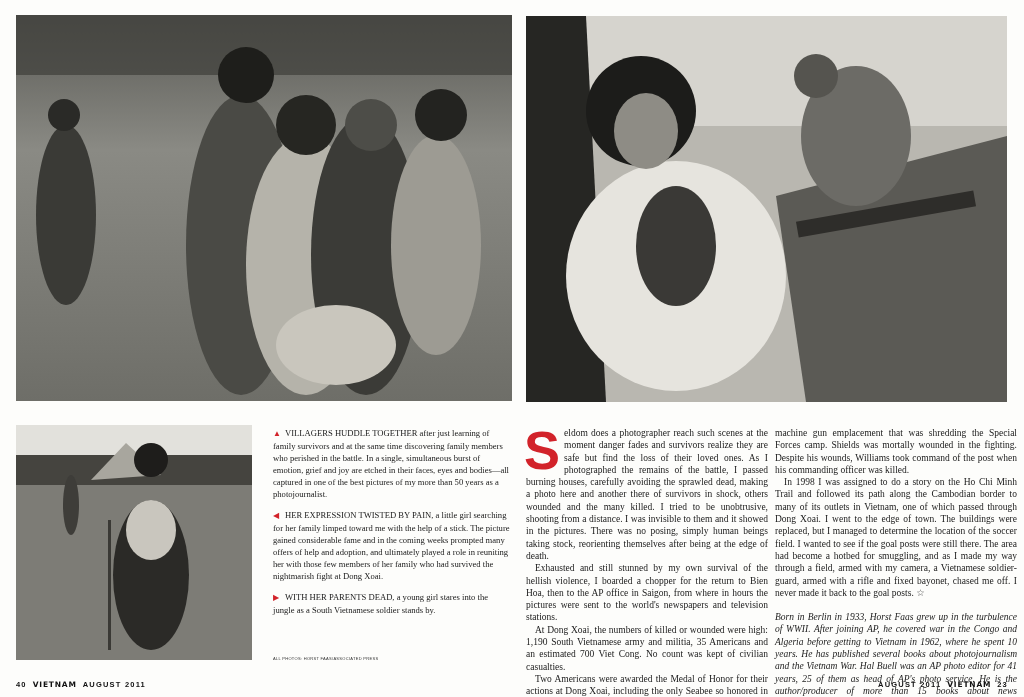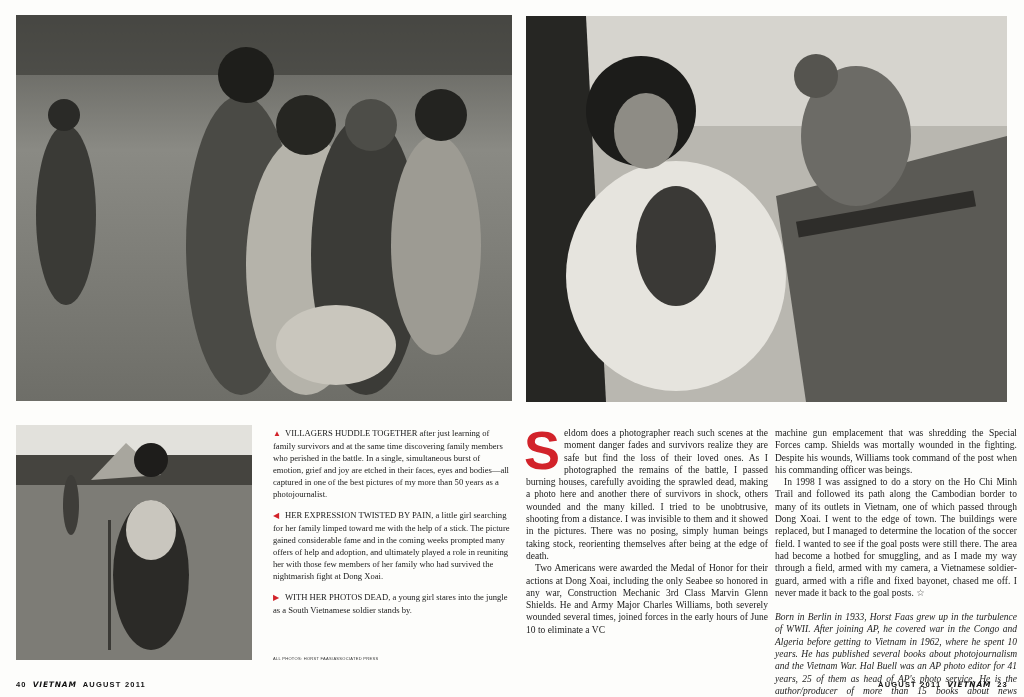--- a/index.html
+++ b/index.html
@@ -23,21 +23,21 @@
   .col p { margin:0; text-indent:9px; }
   .col p.noindent { text-indent:0; }
   .dropcap { float:left; font-family:"Liberation Sans", sans-serif; font-weight:bold; color:#d2232a;
              font-size:54px; line-height:44px; margin:1px 4px 0 -2px; }
   .bio { font-style:italic; margin-top:12px !important; text-indent:0 !important; }
   .star { color:#555; }
 
   .folio { position:absolute; top:680px; font-family:"Liberation Sans", sans-serif; font-size:7.5px; font-weight:bold; letter-spacing:1.2px; color:#111; }
   #folio-left { left:16px; }
   #folio-right { right:16px; }
-  .folio .mag { font-family:"DejaVu Sans", sans-serif; font-weight:900; letter-spacing:0.8px; margin:0 6px;font-style:italic; }
+  .folio .mag { font-family:"DejaVu Sans", sans-serif; font-weight:900; letter-spacing:0.8px; margin:0 6px; }
 </style>
 </head>
 <body>
 
 <div class="photo" id="photo-main-left">
   <svg viewBox="0 0 496 386" preserveAspectRatio="none">
     <defs>
       <linearGradient id="g1" x1="0" y1="0" x2="0" y2="1">
         <stop offset="0" stop-color="#5a5a55"></stop>
           <stop offset="0.35" stop-color="#8a8a84"></stop>
@@ -91,32 +91,34 @@
 </div>
 
 <div class="captions">
   <p class="cap">
     <span class="arrow">▲</span><span class="lead">VILLAGERS HUDDLE TOGETHER</span><span> after just learning of family survivors and at the same time discovering family members who perished in the battle. In a single, simultaneous burst of emotion, grief and joy are etched in their faces, eyes and bodies—all captured in one of the best pictures of my more than 50 years as a photojournalist.</span>
   </p>
   <p class="cap">
     <span class="arrow">◀</span><span class="lead">HER EXPRESSION TWISTED BY PAIN,</span><span> a little girl searching for her family limped toward me with the help of a stick. The picture gained considerable fame and in the coming weeks prompted many offers of help and adoption, and ultimately played a role in reuniting her with those few members of her family who had survived the nightmarish fight at Dong Xoai.</span>
   </p>
   <p class="cap">
-    <span class="arrow">▶</span><span class="lead">WITH HER PHOTOS DEAD,</span><span> a young girl stares into the jungle as a South Vietnamese soldier stands by.</span>
+    <span class="arrow">▶</span><span class="lead">WITH HER PARENTS DEAD,</span><span> a young girl stares into the jungle as a South Vietnamese soldier stands by.</span>
   </p>
 </div>
 <div class="credit">ALL PHOTOS: HORST FAAS/ASSOCIATED PRESS</div>
 
 <div class="col" id="col-1">
   <p class="noindent"><span class="dropcap">S</span><span>eldom does a photographer reach such scenes at the moment danger fades and survivors realize they are safe but find the loss of their loved ones. As I photographed the remains of the battle, I passed burning houses, carefully avoiding the sprawled dead, making a photo here and another there of survivors in shock, others wounded and the many killed. I tried to be unobtrusive, shooting from a distance. I was invisible to them and it showed in the pictures. There was no posing, simply human beings taking stock, reorienting themselves after being at the edge of death.</span></p>
+  <p>Exhausted and still stunned by my own survival of the hellish violence, I boarded a chopper for the return to Bien Hoa, then to the AP office in Saigon, from where in hours the pictures were sent to the world's newspapers and television stations.</p>
+  <p>At Dong Xoai, the numbers of killed or wounded were high: 1,190 South Vietnamese army and militia, 35 Americans and an estimated 700 Viet Cong. No count was kept of civilian casualties.</p>
   <p>Two Americans were awarded the Medal of Honor for their actions at Dong Xoai, including the only Seabee so honored in any war, Construction Mechanic 3rd Class Marvin Glenn Shields. He and Army Major Charles Williams, both severely wounded several times, joined forces in the early hours of June 10 to eliminate a VC</p>
 </div>
 
 <div class="col" id="col-2">
-  <p class="noindent">machine gun emplacement that was shredding the Special Forces camp. Shields was mortally wounded in the fighting. Despite his wounds, Williams took command of the post when his commanding officer was beings.</p>
+  <p class="noindent">machine gun emplacement that was shredding the Special Forces camp. Shields was mortally wounded in the fighting. Despite his wounds, Williams took command of the post when his commanding officer was killed.</p>
   <p><span>In 1998 I was assigned to do a story on the Ho Chi Minh Trail and followed its path along the Cambodian border to many of its outlets in Vietnam, one of which passed through Dong Xoai. I went to the edge of town. The buildings were replaced, but I managed to determine the location of the soccer field. I wanted to see if the goal posts were still there. The area had become a hotbed for smuggling, and as I made my way through a field, armed with my camera, a Vietnamese soldier-guard, armed with a rifle and fixed bayonet, chased me off. I never made it back to the goal posts.</span> <span class="star">☆</span></p>
   <p class="bio">Born in Berlin in 1933, Horst Faas grew up in the turbulence of WWII. After joining AP, he covered war in the Congo and Algeria before getting to Vietnam in 1962, where he spent 10 years. He has published several books about photojournalism and the Vietnam War. Hal Buell was an AP photo editor for 41 years, 25 of them as head of AP's photo service. He is the author/producer of more than 15 books about news photography, two of them about Vietnam.</p>
 </div>
 
 <div class="folio" id="folio-left">
   <span>40</span><span class="mag">VIETNAM</span><span>AUGUST 2011</span>
 </div>
 <div class="folio" id="folio-right">
   <span>AUGUST 2011</span><span class="mag">VIETNAM</span><span>23</span>
 </div>

